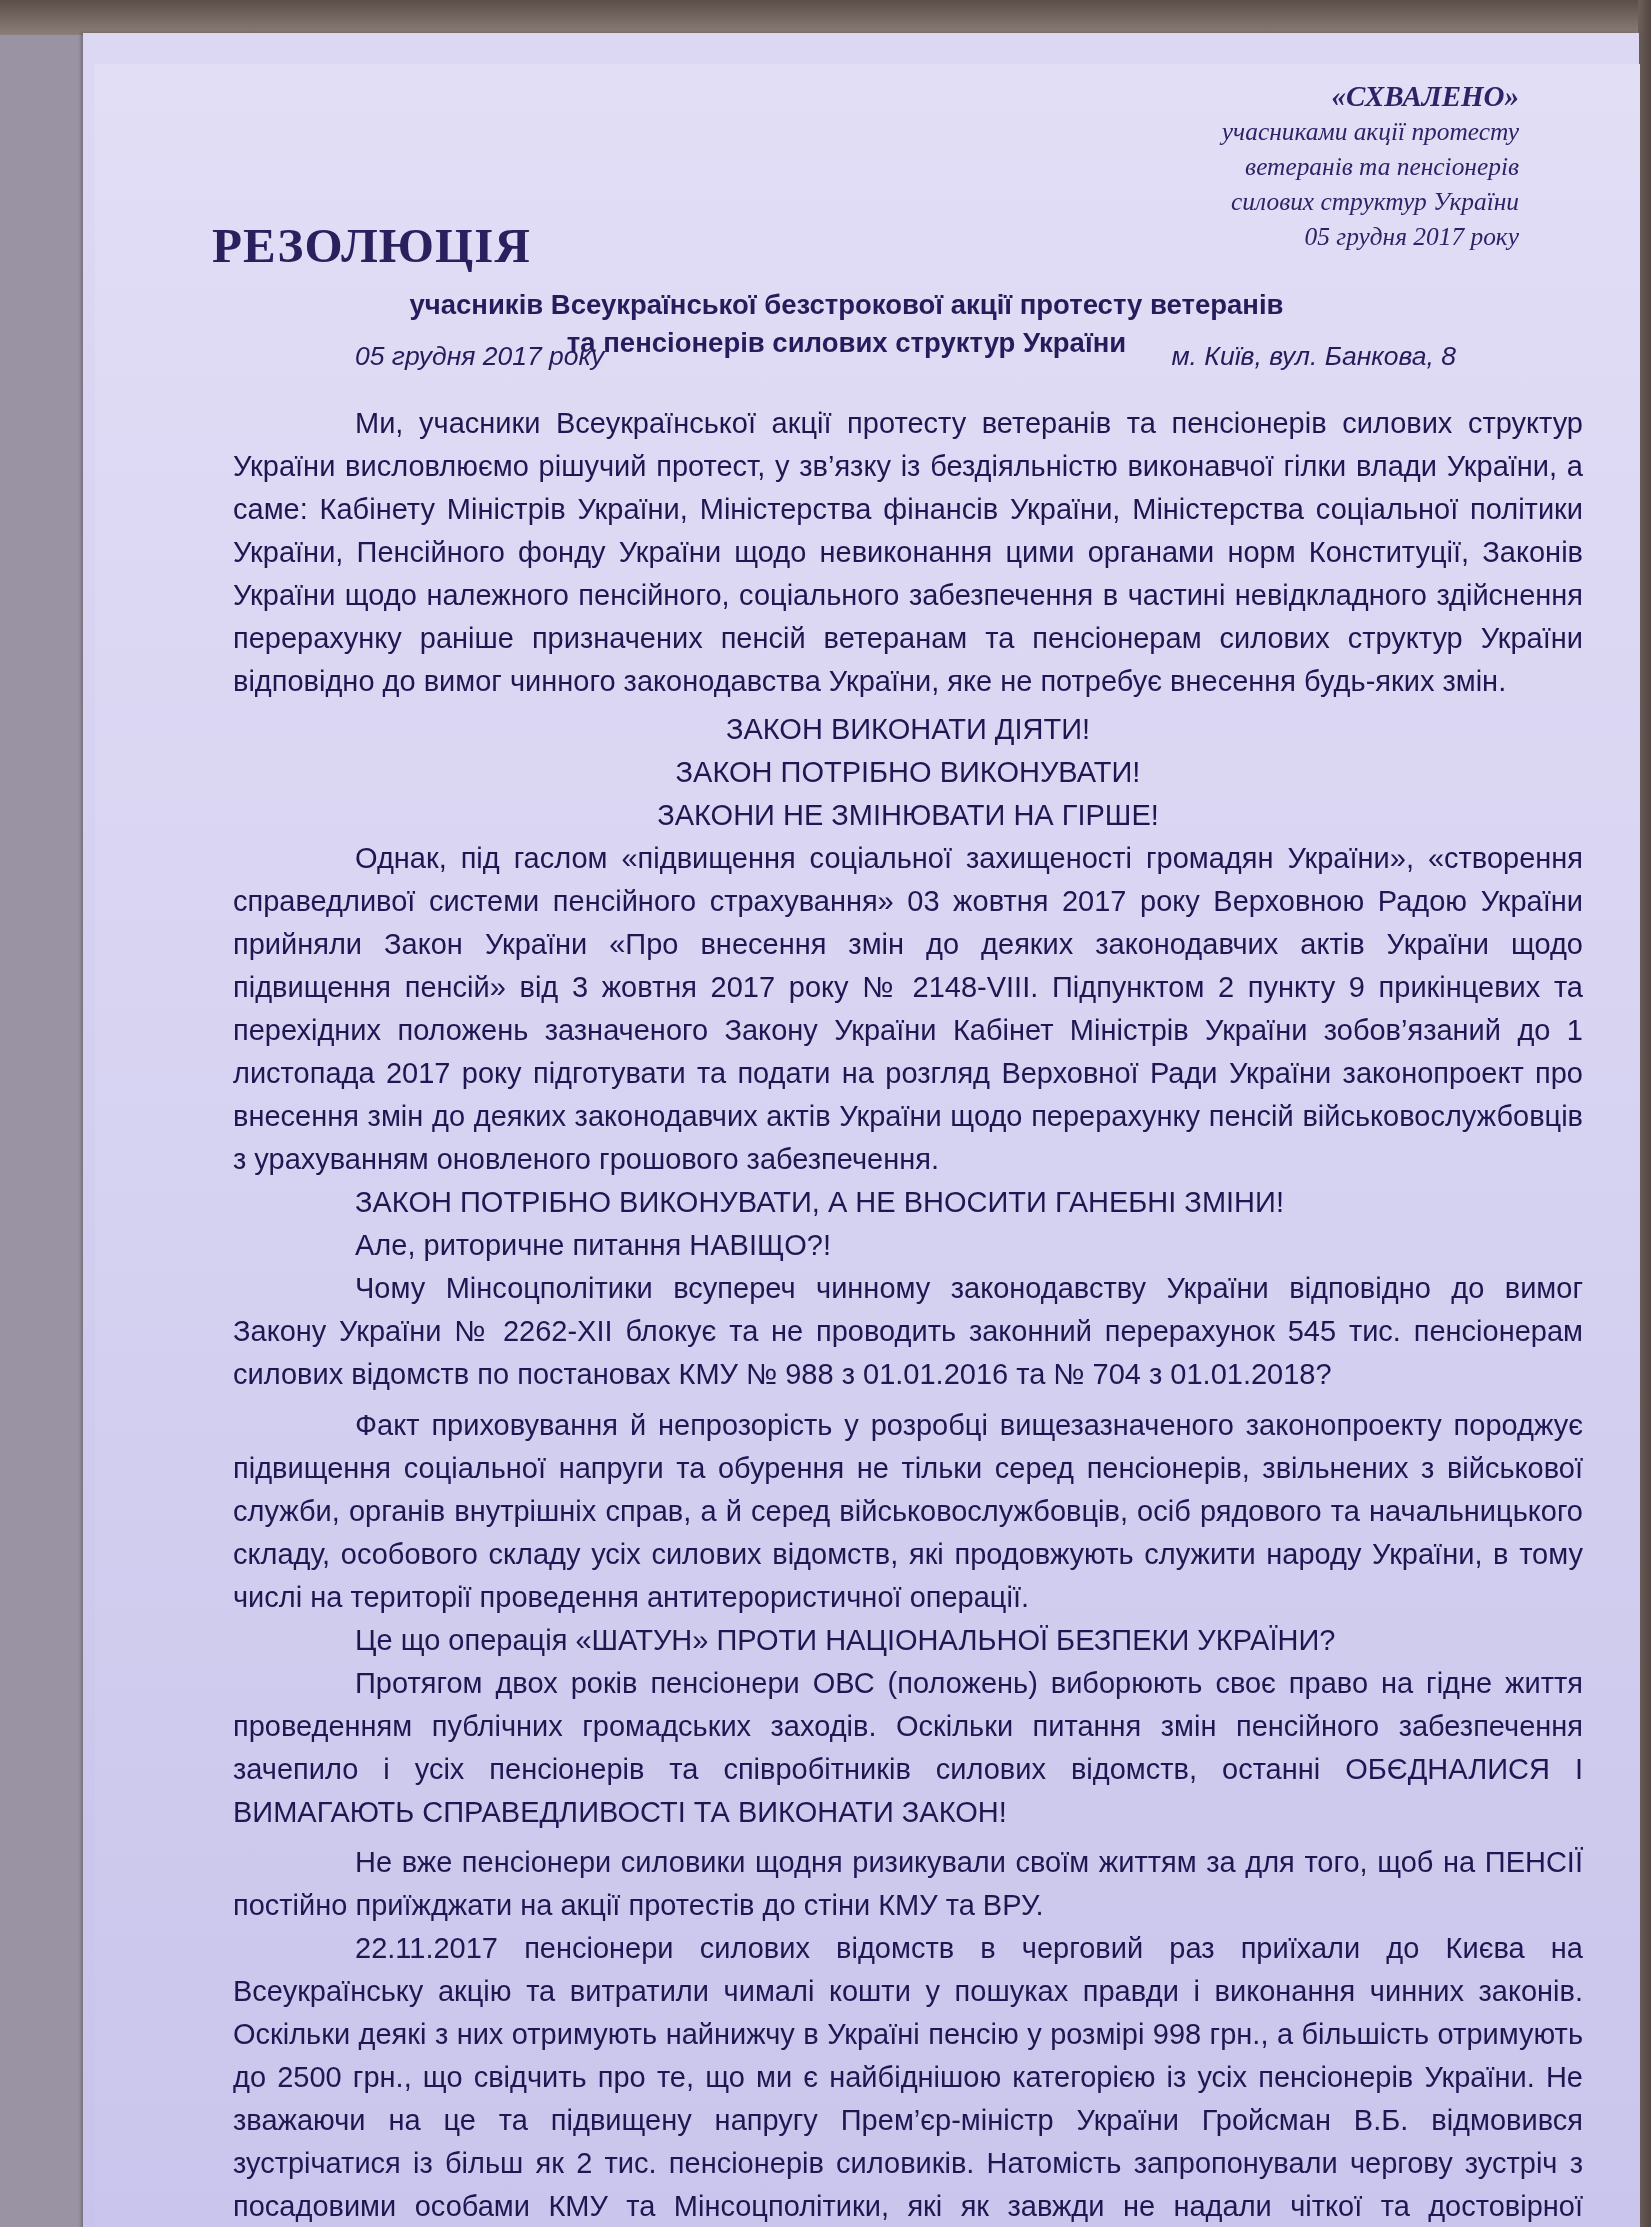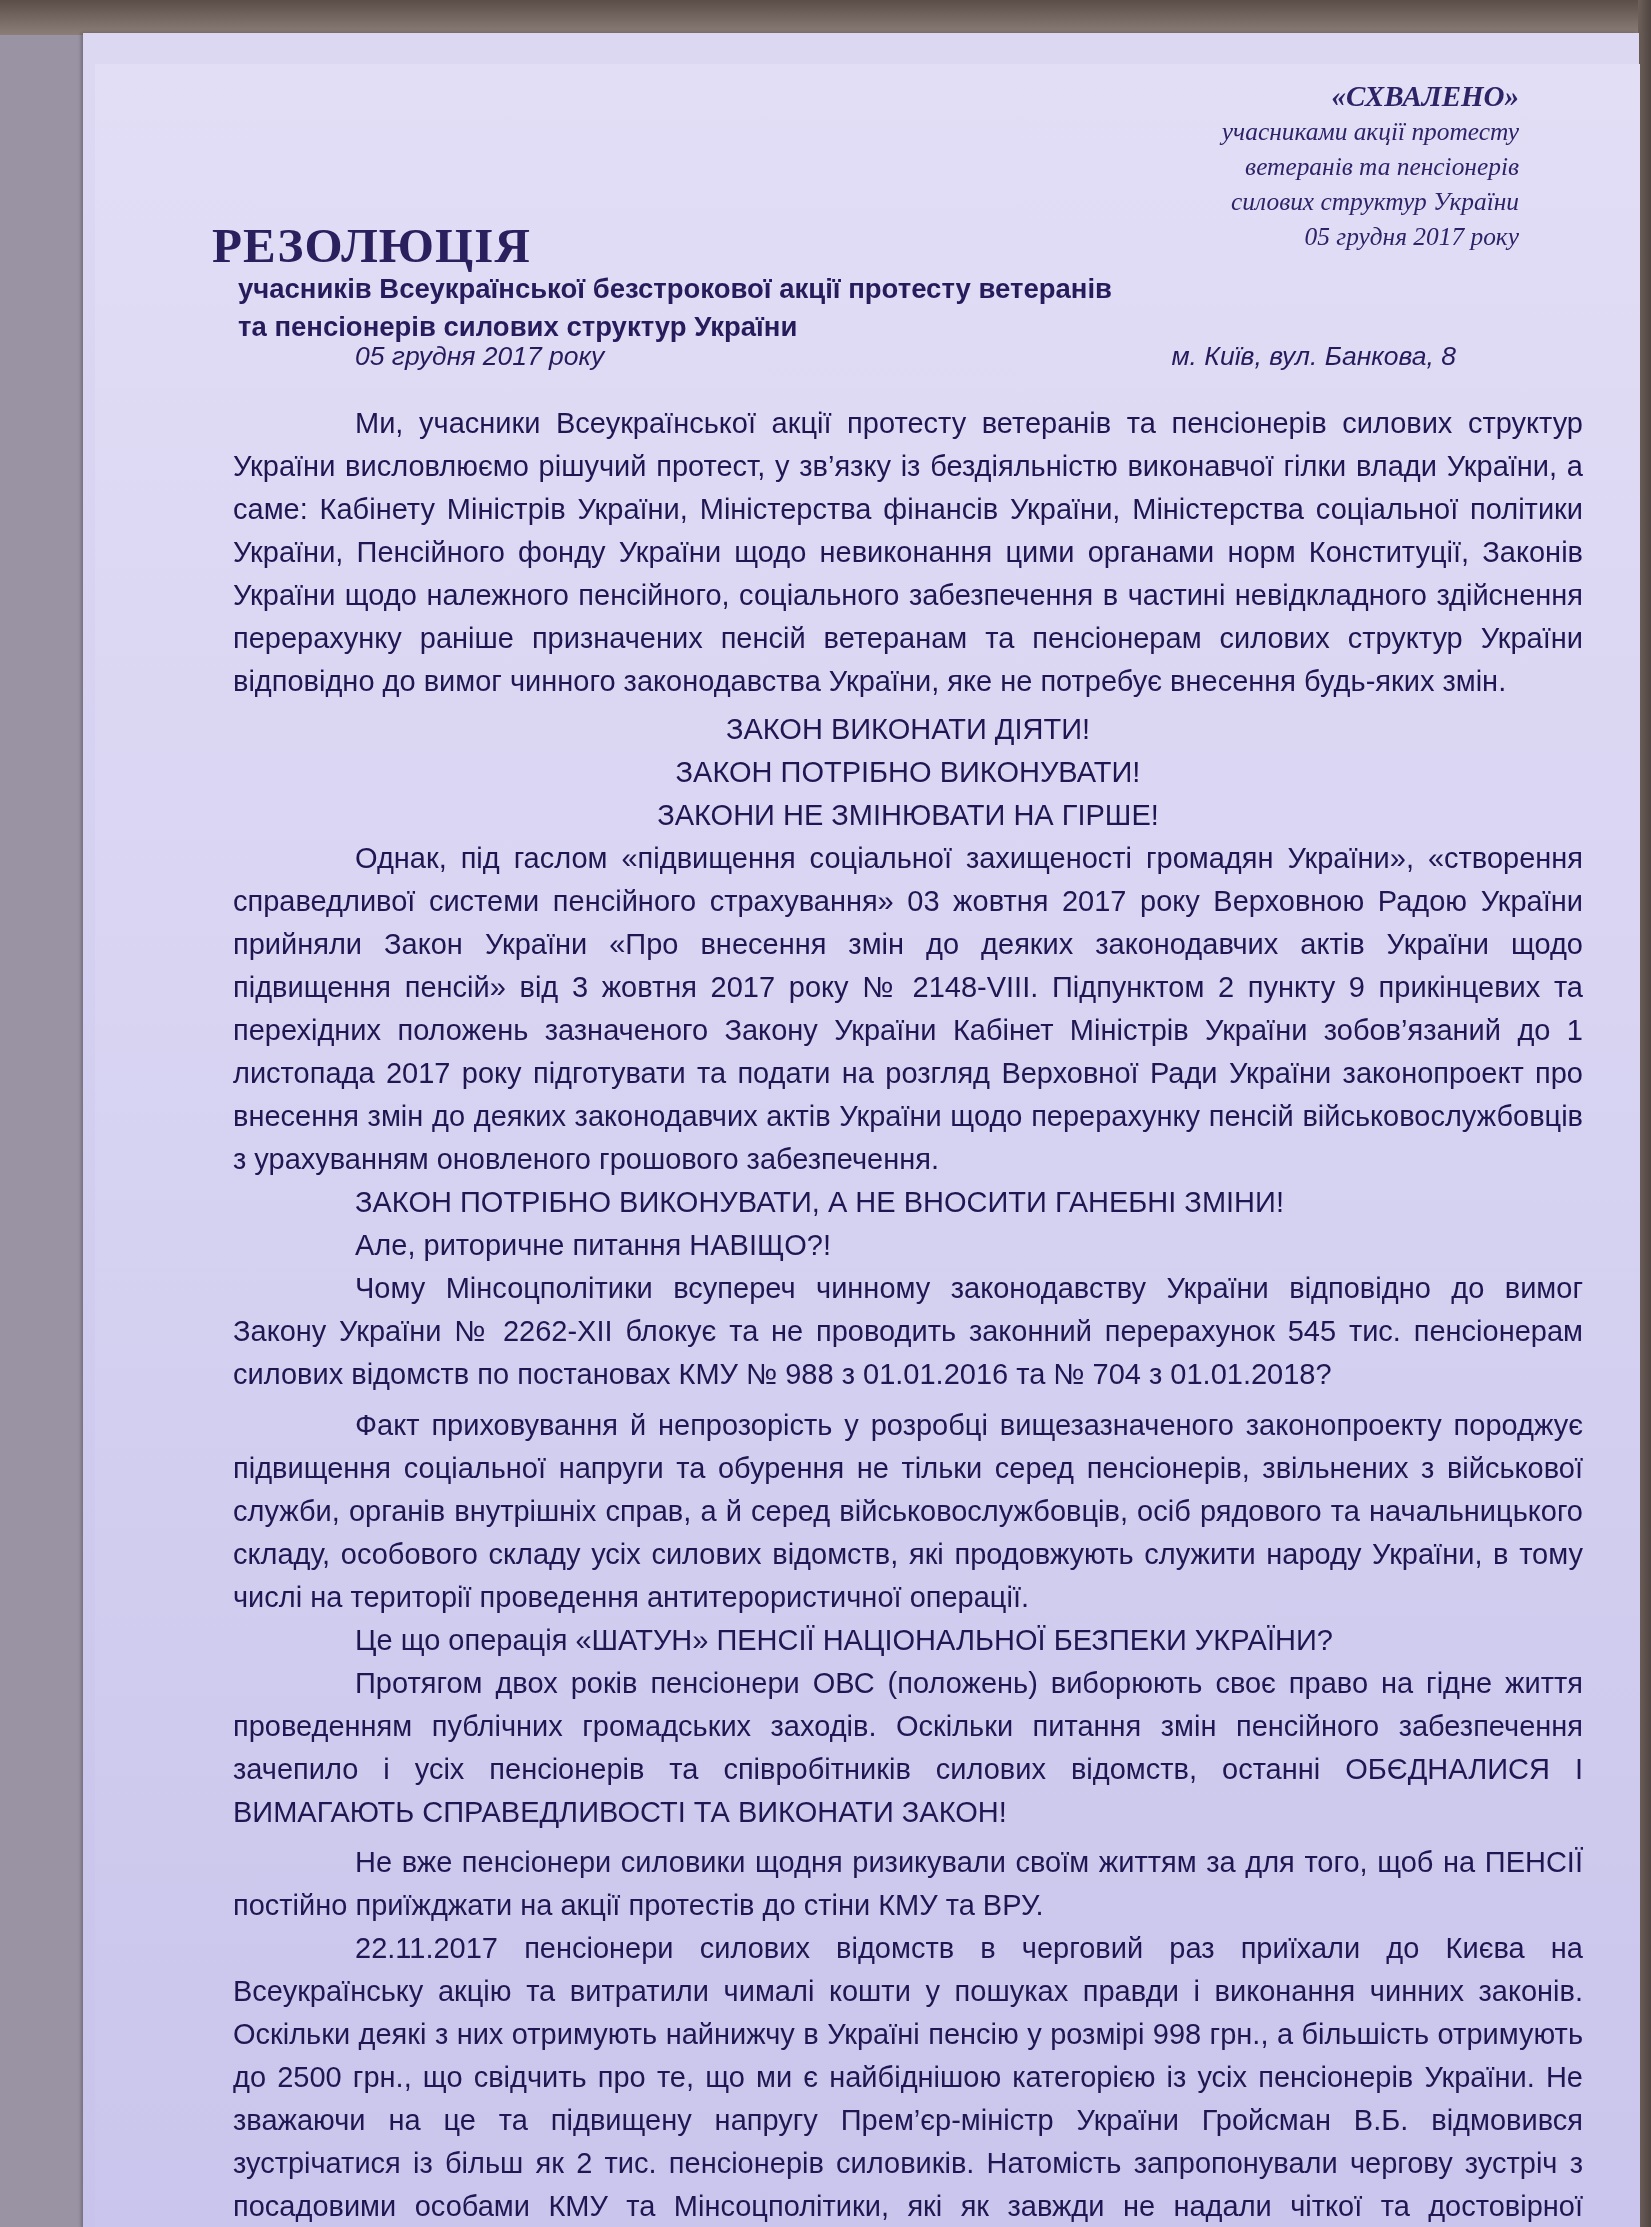--- a/index.html
+++ b/index.html
@@ -34,21 +34,21 @@
       text-align: right; font-family: "Liberation Serif", serif; font-style: italic;
       color: #2c2466; font-size: 25.4px; line-height: 35px;
     }
     .approved .ap-title { font-weight: bold; font-size: 29px; }
     .title {
       position: absolute; left: 212px; top: 217px; width: 1228px; text-align: left;
       font-family: "Liberation Serif", serif; font-weight: bold;
       font-size: 49px; letter-spacing: 1.1px; color: #2a205e;
     }
     .subtitle {
-      position: absolute; left: 238px; top: 270px; width: 1217px; text-align: left;
+      position: absolute; left: 238px; top: 286px; width: 1217px; text-align: center;
       font-weight: bold; font-size: 27.5px; line-height: 38px; color: #261c5c;
     }
     .dateline {
       position: absolute; left: 355px; top: 341px; width: 1101px;
       font-style: italic; font-size: 26.5px; color: #261c5c;
       display: flex; justify-content: space-between;
     }
     .body {
       position: absolute; left: 233px; top: 402px; width: 1350px;
       font-size: 29px; line-height: 43px; color: #1f1752;
@@ -91,19 +91,19 @@
 <div class="body">
   <p class="indent">Ми, учасники Всеукраїнської акції протесту ветеранів та пенсіонерів силових структур України висловлюємо рішучий протест, у зв’язку із бездіяльністю виконавчої гілки влади України, а саме: Кабінету Міністрів України, Міністерства фінансів України, Міністерства соціальної політики України, Пенсійного фонду України щодо невиконання цими органами норм Конституції, Законів України щодо належного пенсійного, соціального забезпечення в частині невідкладного здійснення перерахунку раніше призначених пенсій ветеранам та пенсіонерам силових структур України відповідно до вимог чинного законодавства України, яке не потребує внесення будь-яких змін.</p>
   <p class="center" style="margin-top:5.3px">ЗАКОН ВИКОНАТИ ДІЯТИ!</p>
   <p class="center">ЗАКОН ПОТРІБНО ВИКОНУВАТИ!</p>
   <p class="center">ЗАКОНИ НЕ ЗМІНЮВАТИ НА ГІРШЕ!</p>
   <p class="indent">Однак, під гаслом «підвищення соціальної захищеності громадян України», «створення справедливої системи пенсійного страхування» 03 жовтня 2017 року Верховною Радою України прийняли Закон України «Про внесення змін до деяких законодавчих актів України щодо підвищення пенсій» від 3 жовтня 2017 року № 2148-VIII. Підпунктом 2 пункту 9 прикінцевих та перехідних положень зазначеного Закону України Кабінет Міністрів України зобов’язаний до 1 листопада 2017 року підготувати та подати на розгляд Верховної Ради України законопроект про внесення змін до деяких законодавчих актів України щодо перерахунку пенсій військовослужбовців з урахуванням оновленого грошового забезпечення.</p>
   <p class="slogan-left">ЗАКОН ПОТРІБНО ВИКОНУВАТИ, А НЕ ВНОСИТИ ГАНЕБНІ ЗМІНИ!</p>
   <p class="slogan-left">Але, риторичне питання НАВІЩО?!</p>
   <p class="indent">Чому Мінсоцполітики всупереч чинному законодавству України відповідно до вимог Закону України № 2262-XII блокує та не проводить законний перерахунок 545 тис. пенсіонерам силових відомств по постановах КМУ № 988 з 01.01.2016 та № 704 з 01.01.2018?</p>
   <p class="indent" style="margin-top:7.4px">Факт приховування й непрозорість у розробці вищезазначеного законопроекту породжує підвищення соціальної напруги та обурення не тільки серед пенсіонерів, звільнених з військової служби, органів внутрішніх справ, а й серед військовослужбовців, осіб рядового та начальницького складу, особового складу усіх силових відомств, які продовжують служити народу України, в тому числі на території проведення антитерористичної операції.</p>
-  <p class="slogan-left">Це що операція «ШАТУН» ПЕНСІЇ НАЦІОНАЛЬНОЇ БЕЗПЕКИ УКРАЇНИ?</p>
+  <p class="slogan-left">Це що операція «ШАТУН» ПРОТИ НАЦІОНАЛЬНОЇ БЕЗПЕКИ УКРАЇНИ?</p>
   <p class="indent">Протягом двох років пенсіонери ОВС (положень) виборюють своє право на гідне життя проведенням публічних громадських заходів. Оскільки питання змін пенсійного забезпечення зачепило і усіх пенсіонерів та співробітників силових відомств, останні ОБЄДНАЛИСЯ І ВИМАГАЮТЬ СПРАВЕДЛИВОСТІ ТА ВИКОНАТИ ЗАКОН!</p>
   <p class="indent" style="margin-top:7.4px">Не вже пенсіонери силовики щодня ризикували своїм життям за для того, щоб на ПЕНСІЇ постійно приїжджати на акції протестів до стіни КМУ та ВРУ.</p>
   <p class="indent">22.11.2017 пенсіонери силових відомств в черговий раз приїхали до Києва на Всеукраїнську акцію та витратили чималі кошти у пошуках правди і виконання чинних законів. Оскільки деякі з них отримують найнижчу в Україні пенсію у розмірі 998 грн., а більшість отримують до 2500 грн., що свідчить про те, що ми є найбіднішою категорією із усіх пенсіонерів України. Не зважаючи на це та підвищену напругу Прем’єр-міністр України Гройсман В.Б. відмовився зустрічатися із більш як 2 тис. пенсіонерів силовиків. Натомість запропонували чергову зустріч з посадовими особами КМУ та Мінсоцполітики, які як завжди не надали чіткої та достовірної інформації.</p>
 
 </div>
 
 
 </body></html>

